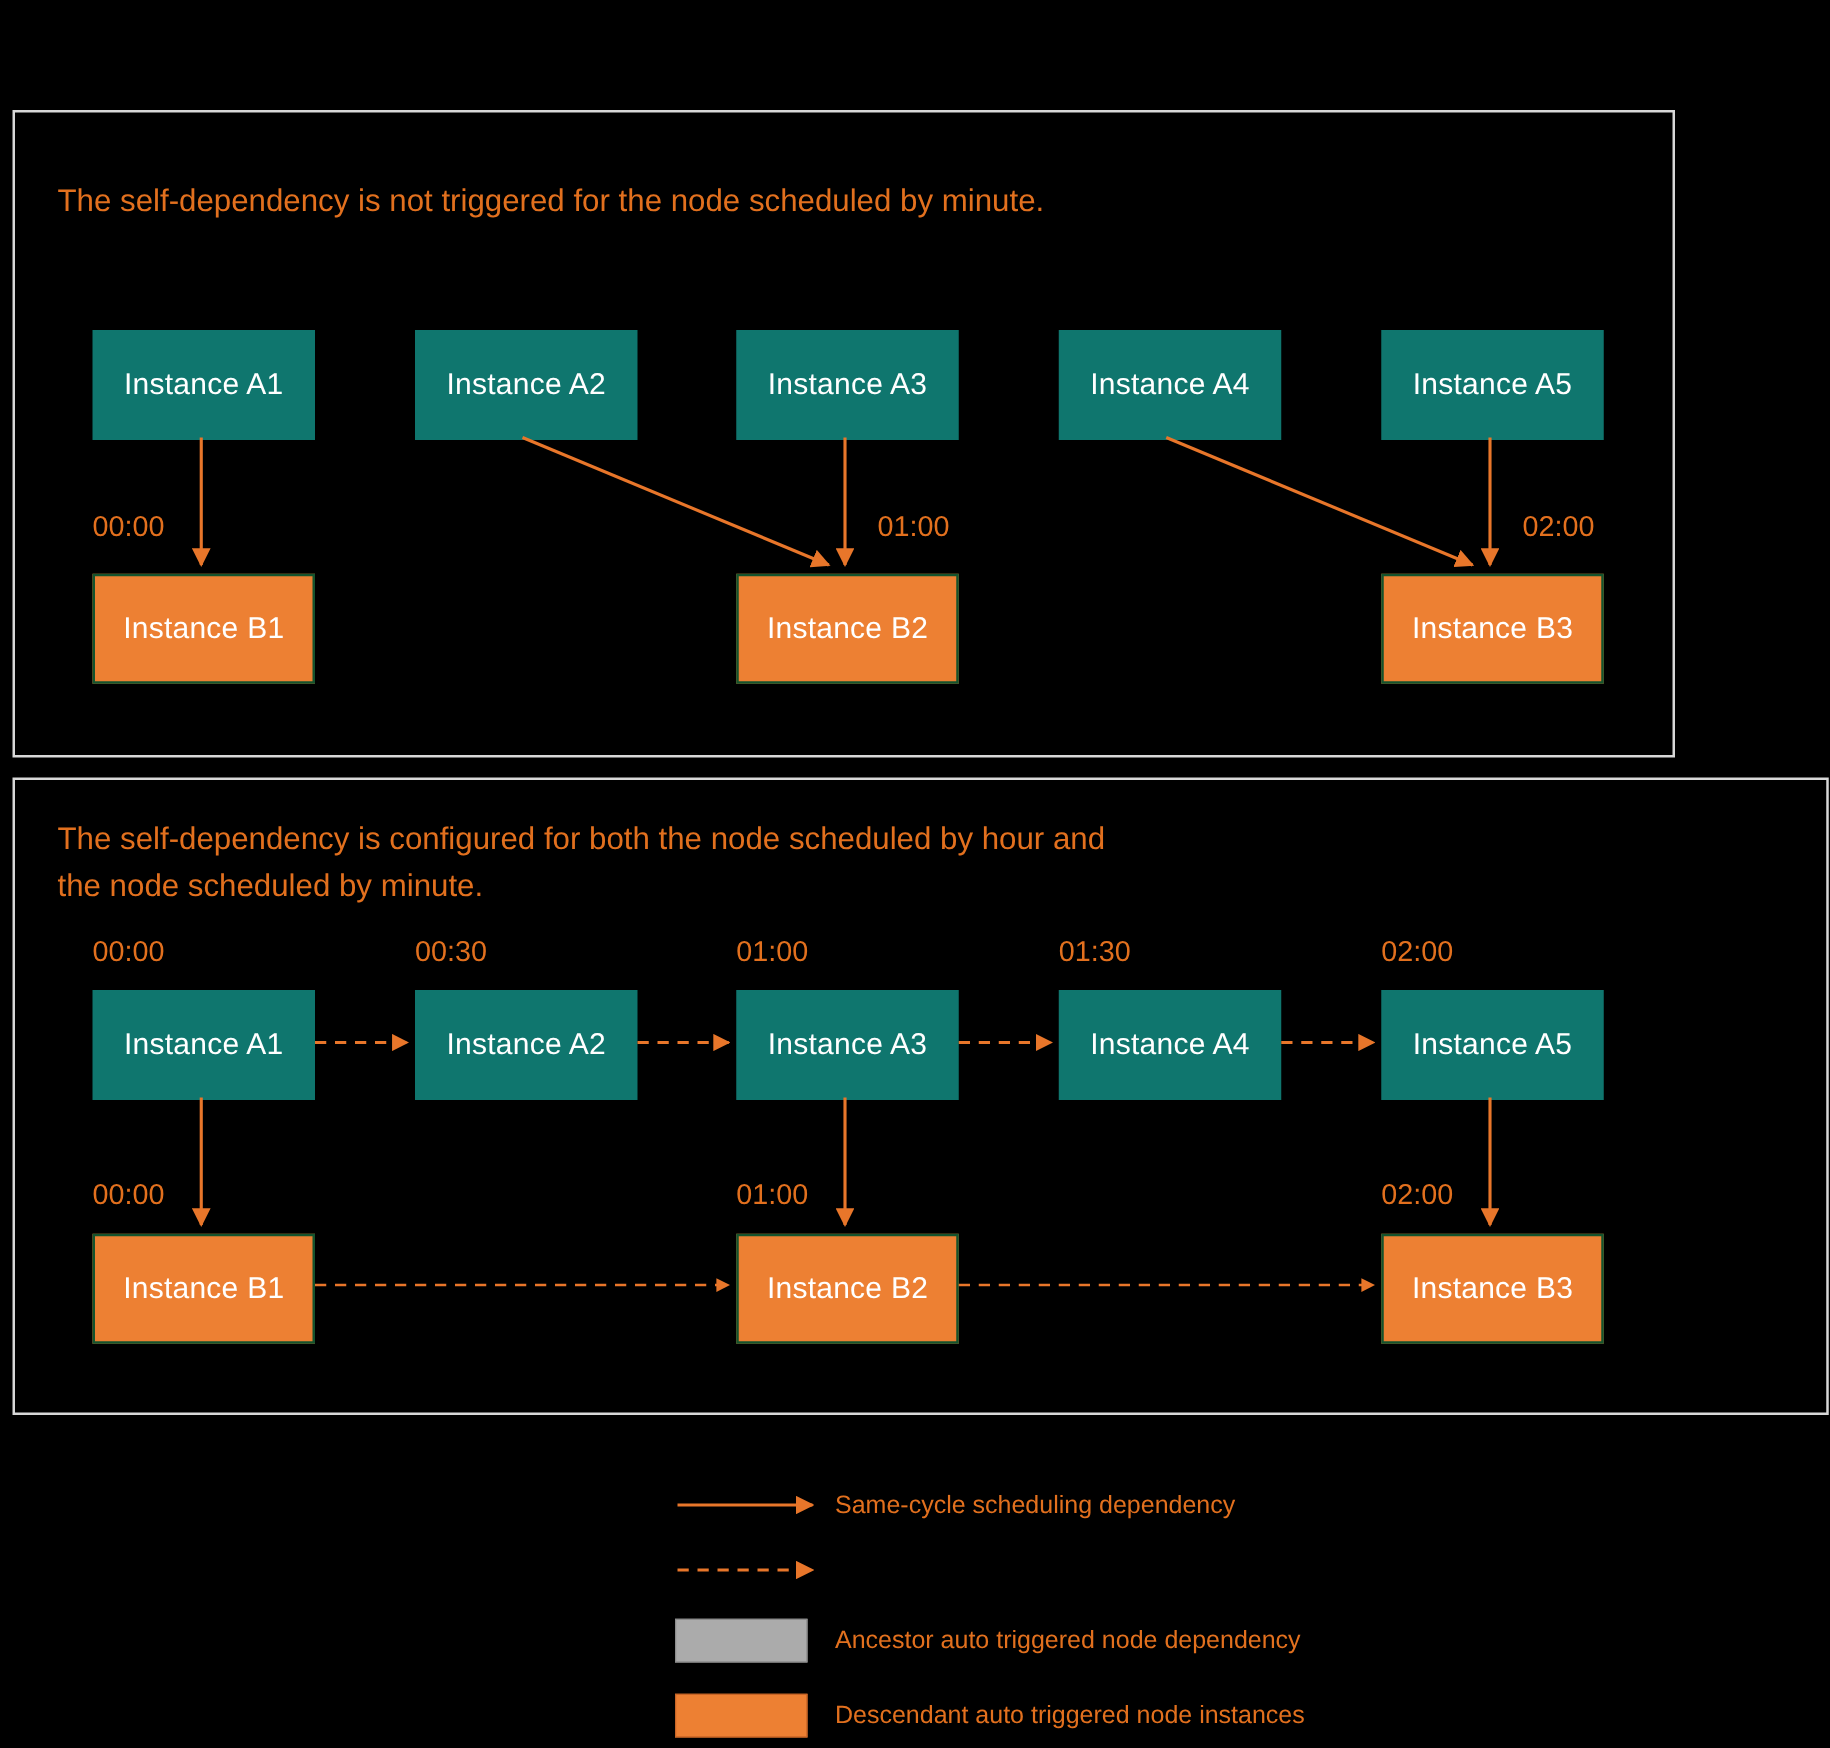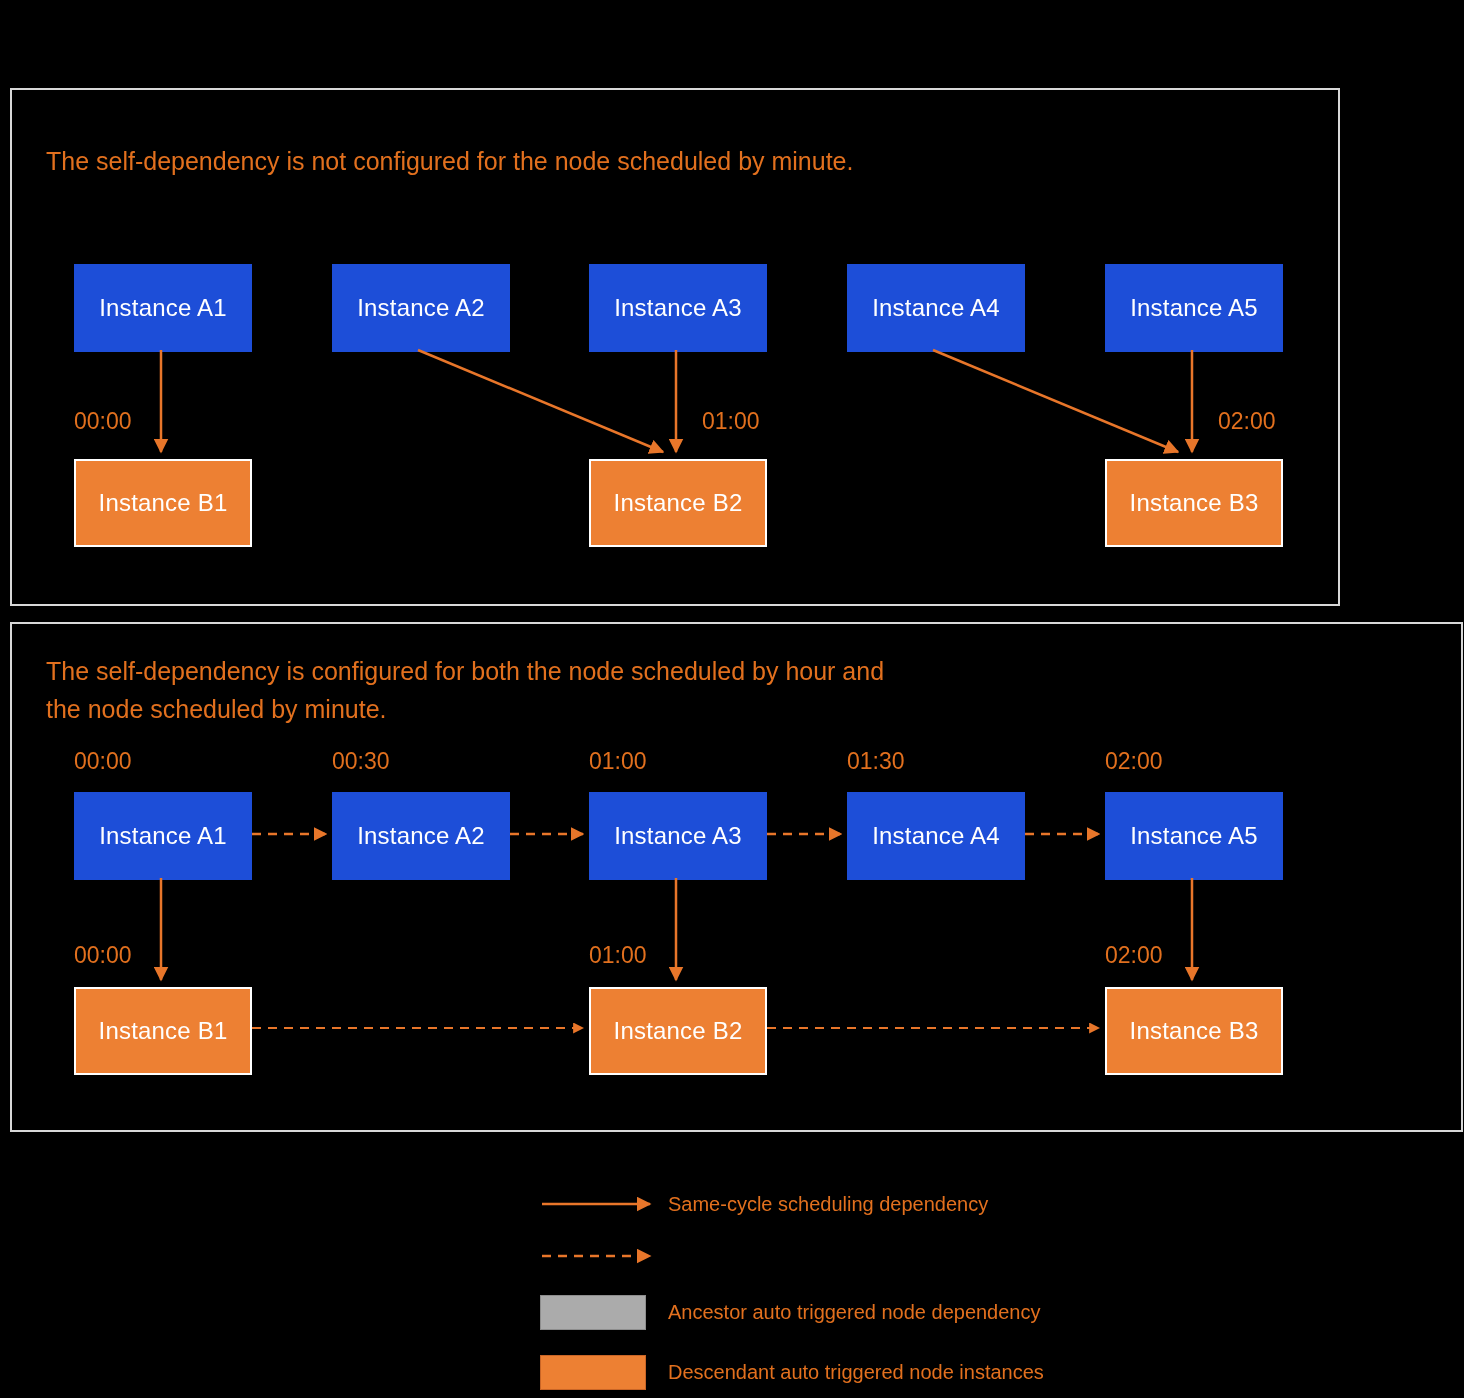--- a/index.html
+++ b/index.html
@@ -42,22 +42,22 @@
     position: absolute;
     width: 178px;
     height: 88px;
     display: flex;
     align-items: center;
     justify-content: center;
     color: #ffffff;
     font-size: 24px;
     letter-spacing: .2px;
   }
-  .node.ancestor   { background: #1d4ed8; }
-  .node.descendant { background: #ed8033; border: 2px solid #ffffff; }
+  .node.ancestor   { background: #0f766e; }
+  .node.descendant { background: #ed8033; border: 2px solid #14532d; }
 
   
   .time-label {
     position: absolute;
     color: #e2701e;
     font-size: 23px;
     line-height: 23px;
     white-space: nowrap;
   }
 
@@ -98,21 +98,21 @@
   .sw.orange { background: #ed8033; border: 1px solid #c96526; }
   #legend-row-3 { height: 60px; }
   #legend-row-4 { height: 60px; }
 </style>
 </head>
 <body>
 
 <div id="stage">
 
   <div class="panel" id="panel-1">
-    <div class="panel-title" id="panel-1-title">The self-dependency is not configured for the node scheduled by minute.</div>
+    <div class="panel-title" id="panel-1-title">The self-dependency is not triggered for the node scheduled by minute.</div>
 
     <div class="time-label" style="left:72px;  top:222px;">00:00</div>
     <div class="time-label" style="left:330px; top:222px;">00:30</div>
     <div class="time-label" style="left:587px; top:222px;">01:00</div>
     <div class="time-label" style="left:845px; top:222px;">01:30</div>
     <div class="time-label" style="left:1103px;top:222px;">02:00</div>
 
     <div class="node ancestor" style="left:62px;  top:174px;">Instance A1</div>
     <div class="node ancestor" style="left:320px; top:174px;">Instance A2</div>
     <div class="node ancestor" style="left:577px; top:174px;">Instance A3</div>

